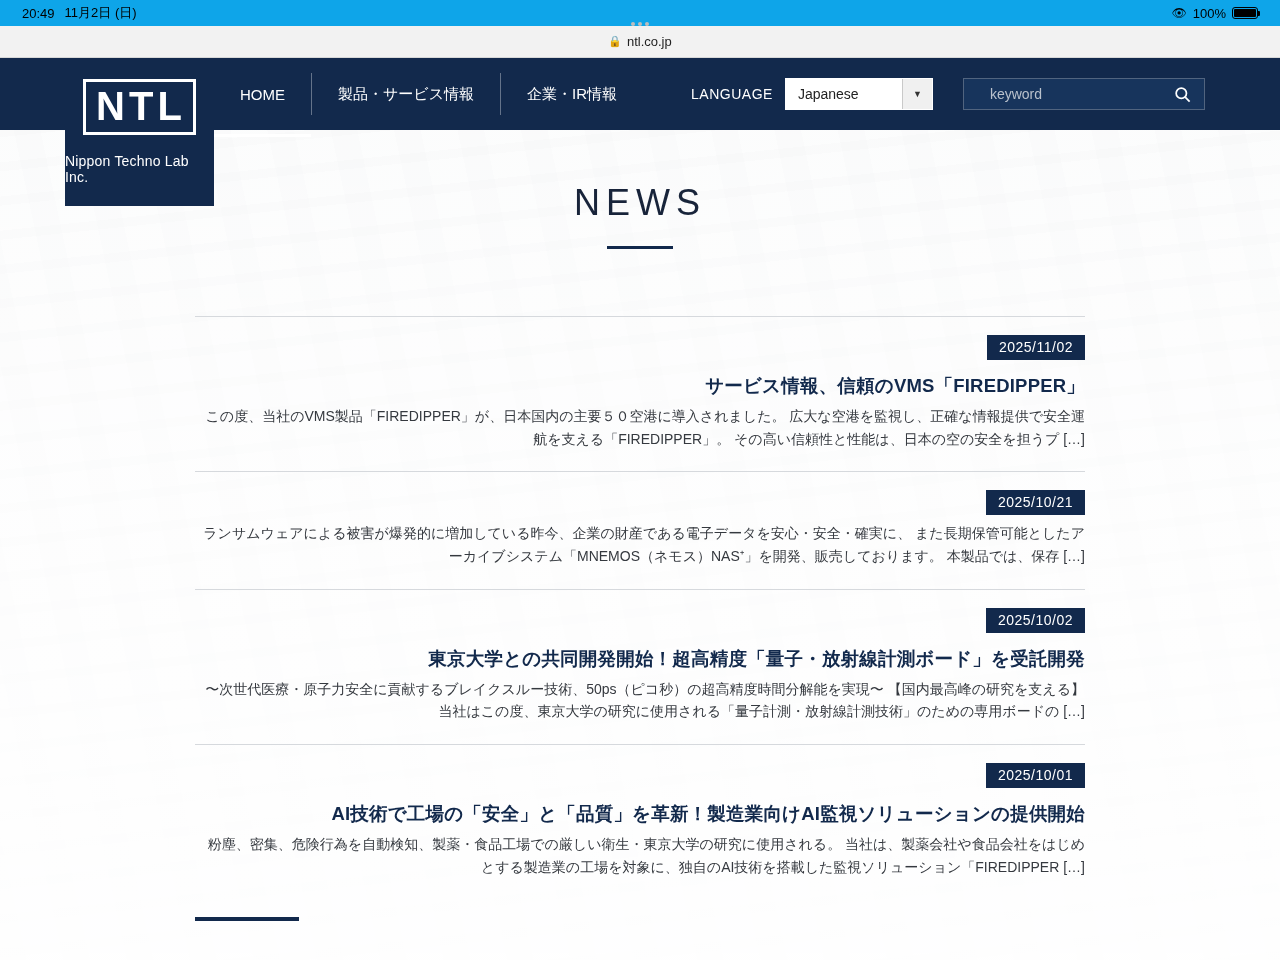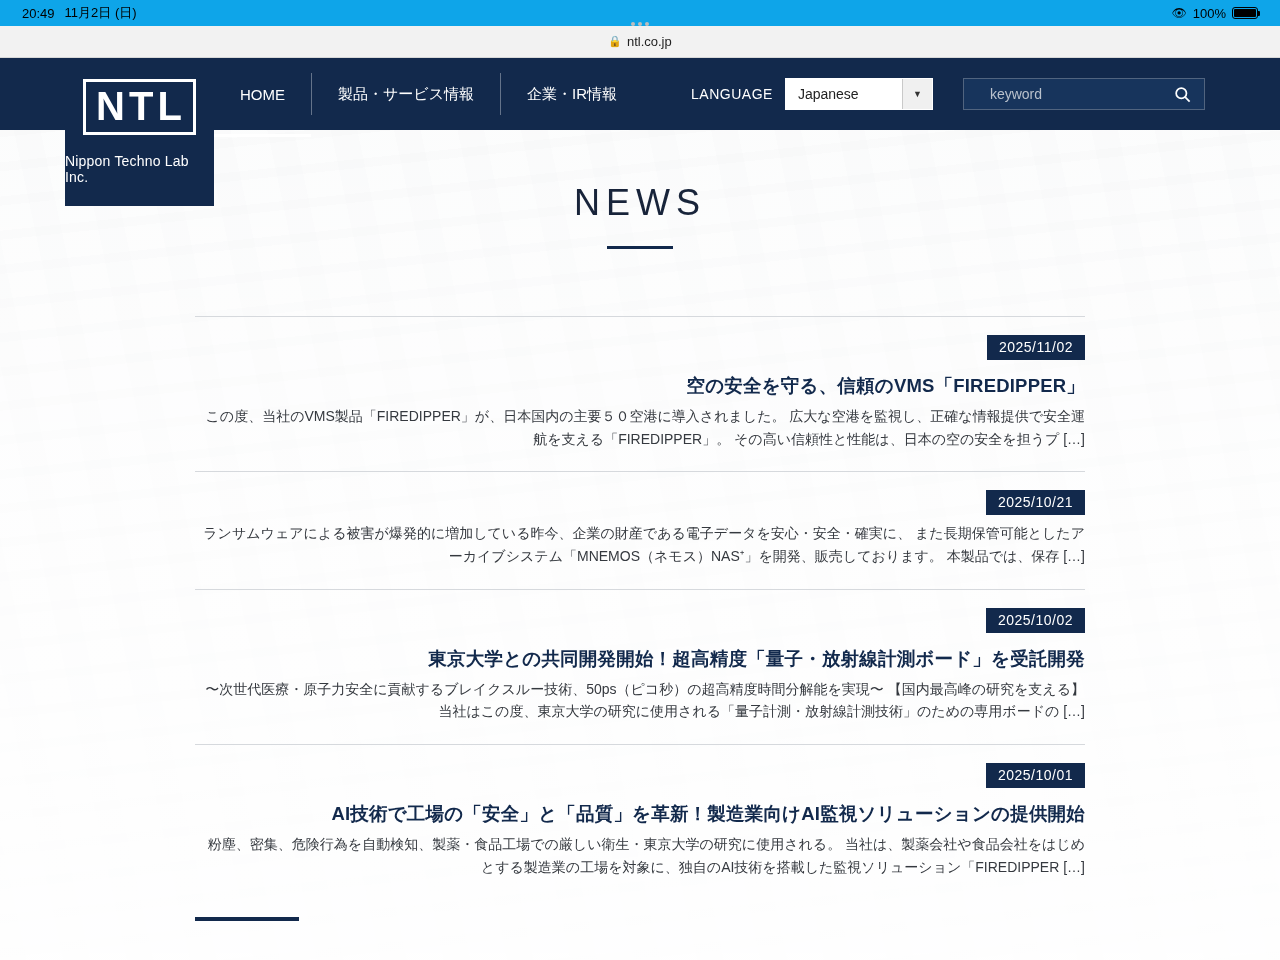--- a/index.html
+++ b/index.html
@@ -311,21 +311,21 @@
   </div>
 
   <div class="content">
     <h1 class="news-title">NEWS</h1>
     <div class="title-rule"></div>
 
     <div class="news-list">
 
       <div class="news-item">
         <div class="news-date">2025/11/02</div>
-        <div class="news-headline">空の安全を守る、信頼のVMS「FIREDIPPER」</div>
+        <div class="news-headline">サービス情報、信頼のVMS「FIREDIPPER」</div>
         <div class="news-excerpt">この度、当社のVMS製品「FIREDIPPER」が、日本国内の主要５０空港に導入されました。 広大な空港を監視し、正確な情報提供で安全運航を支える「FIREDIPPER」。 その高い信頼性と性能は、日本の空の安全を担うプ […]</div>
       </div>
 
       <div class="news-item">
         <div class="news-date">2025/10/21</div>
         <div class="news-excerpt">ランサムウェアによる被害が爆発的に増加している昨今、企業の財産である電子データを安心・安全・確実に、 また長期保管可能としたアーカイブシステム「MNEMOS（ネモス）NAS⁺」を開発、販売しております。 本製品では、保存 […]</div>
       </div>
 
       <div class="news-item">
         <div class="news-date">2025/10/02</div>

